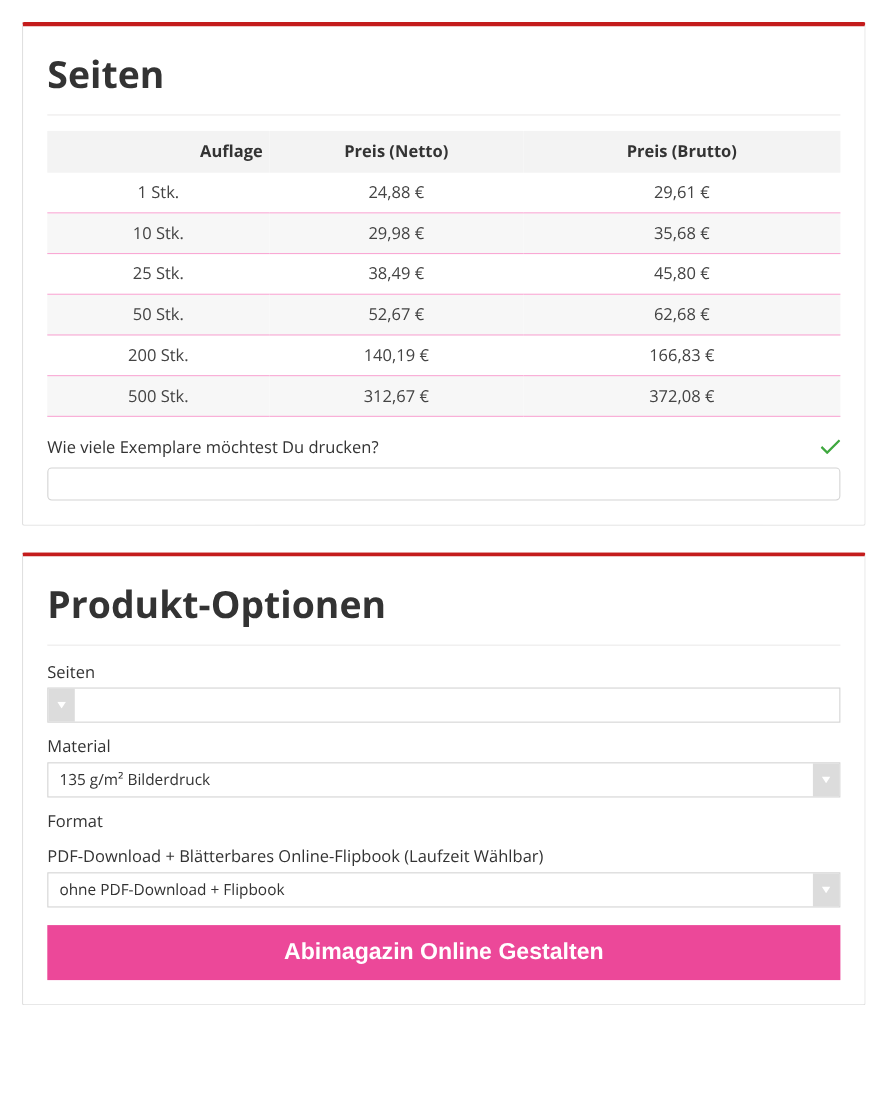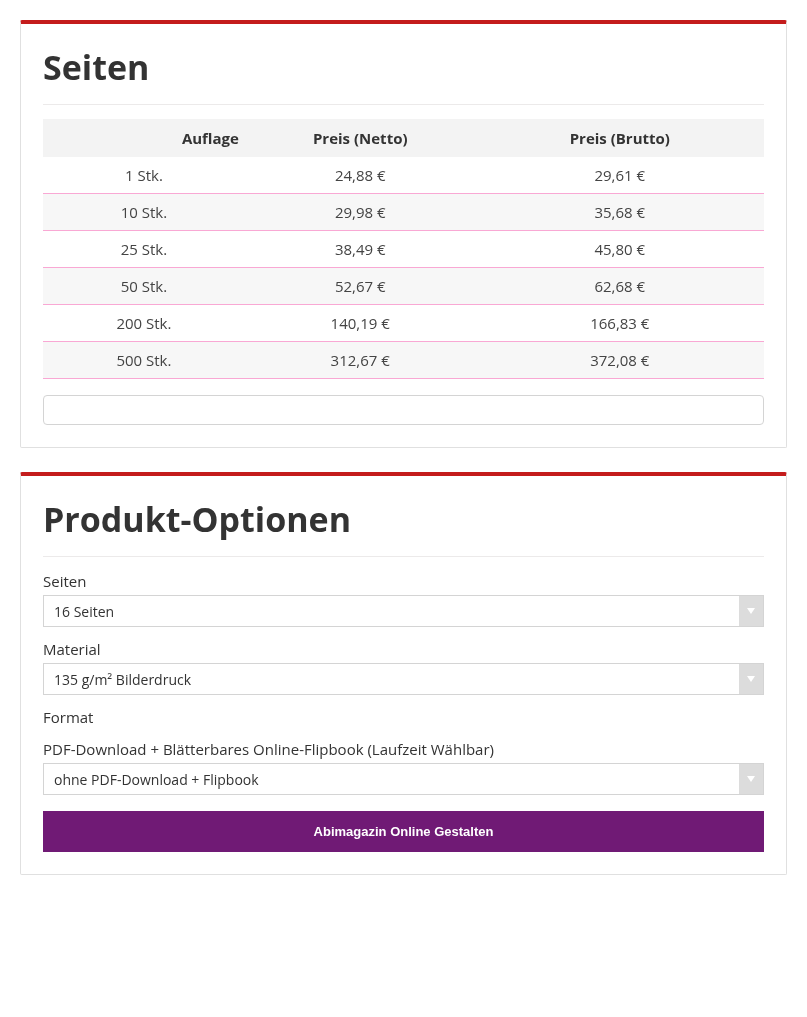--- a/index.html
+++ b/index.html
@@ -116,24 +116,24 @@
     align-items: center;
     justify-content: center;
   }
   .select-arrow svg {
     width: 8px;
     height: 6px;
     fill: #fff;
   }
   .cta-button {
     width: 100%;
-    background: #701a75;
+    background: #ec4899;
     color: #fff;
     font-weight: 700;
-    font-size: 13px;
+    font-size: 21px;
     border: none;
     padding: 13px 0;
     cursor: pointer;
     margin-top: 4px;
   }
 </style>
 </head>
 <body>
 
 <div class="card">
@@ -174,30 +174,37 @@
           <td>166,83 €</td>
         </tr>
         <tr>
           <td>500 Stk.</td>
           <td>312,67 €</td>
           <td>372,08 €</td>
         </tr>
       </tbody>
   </table>
 
+  <div class="prompt-row">
+    <span>Wie viele Exemplare möchtest Du drucken?</span>
+    <span class="check-icon">
+      <svg width="18" height="14" viewBox="0 0 18 14">
+          <path d="M6 11L1.5 6.5 0 8l6 6L18 2 16.5 0.5z" fill="#3fa83f"></path>
+        </svg>
+    </span>
+  </div>
   <input type="text" class="text-input" value="" style="">
 </div>
 
 <div class="card">
   <h2>Produkt-Optionen</h2>
 
   <div class="field-group">
     <span class="field-label">Seiten</span>
     <div class="select-wrap">
-      <span class="select-value">16 Seiten</span>
       <span class="select-arrow">
           <svg viewBox="0 0 8 6">
             <path d="M0 0h8L4 6z"></path>
           </svg>
         </span>
     </div>
   </div>
 
   <div class="field-group">
     <span class="field-label">Material</span>

